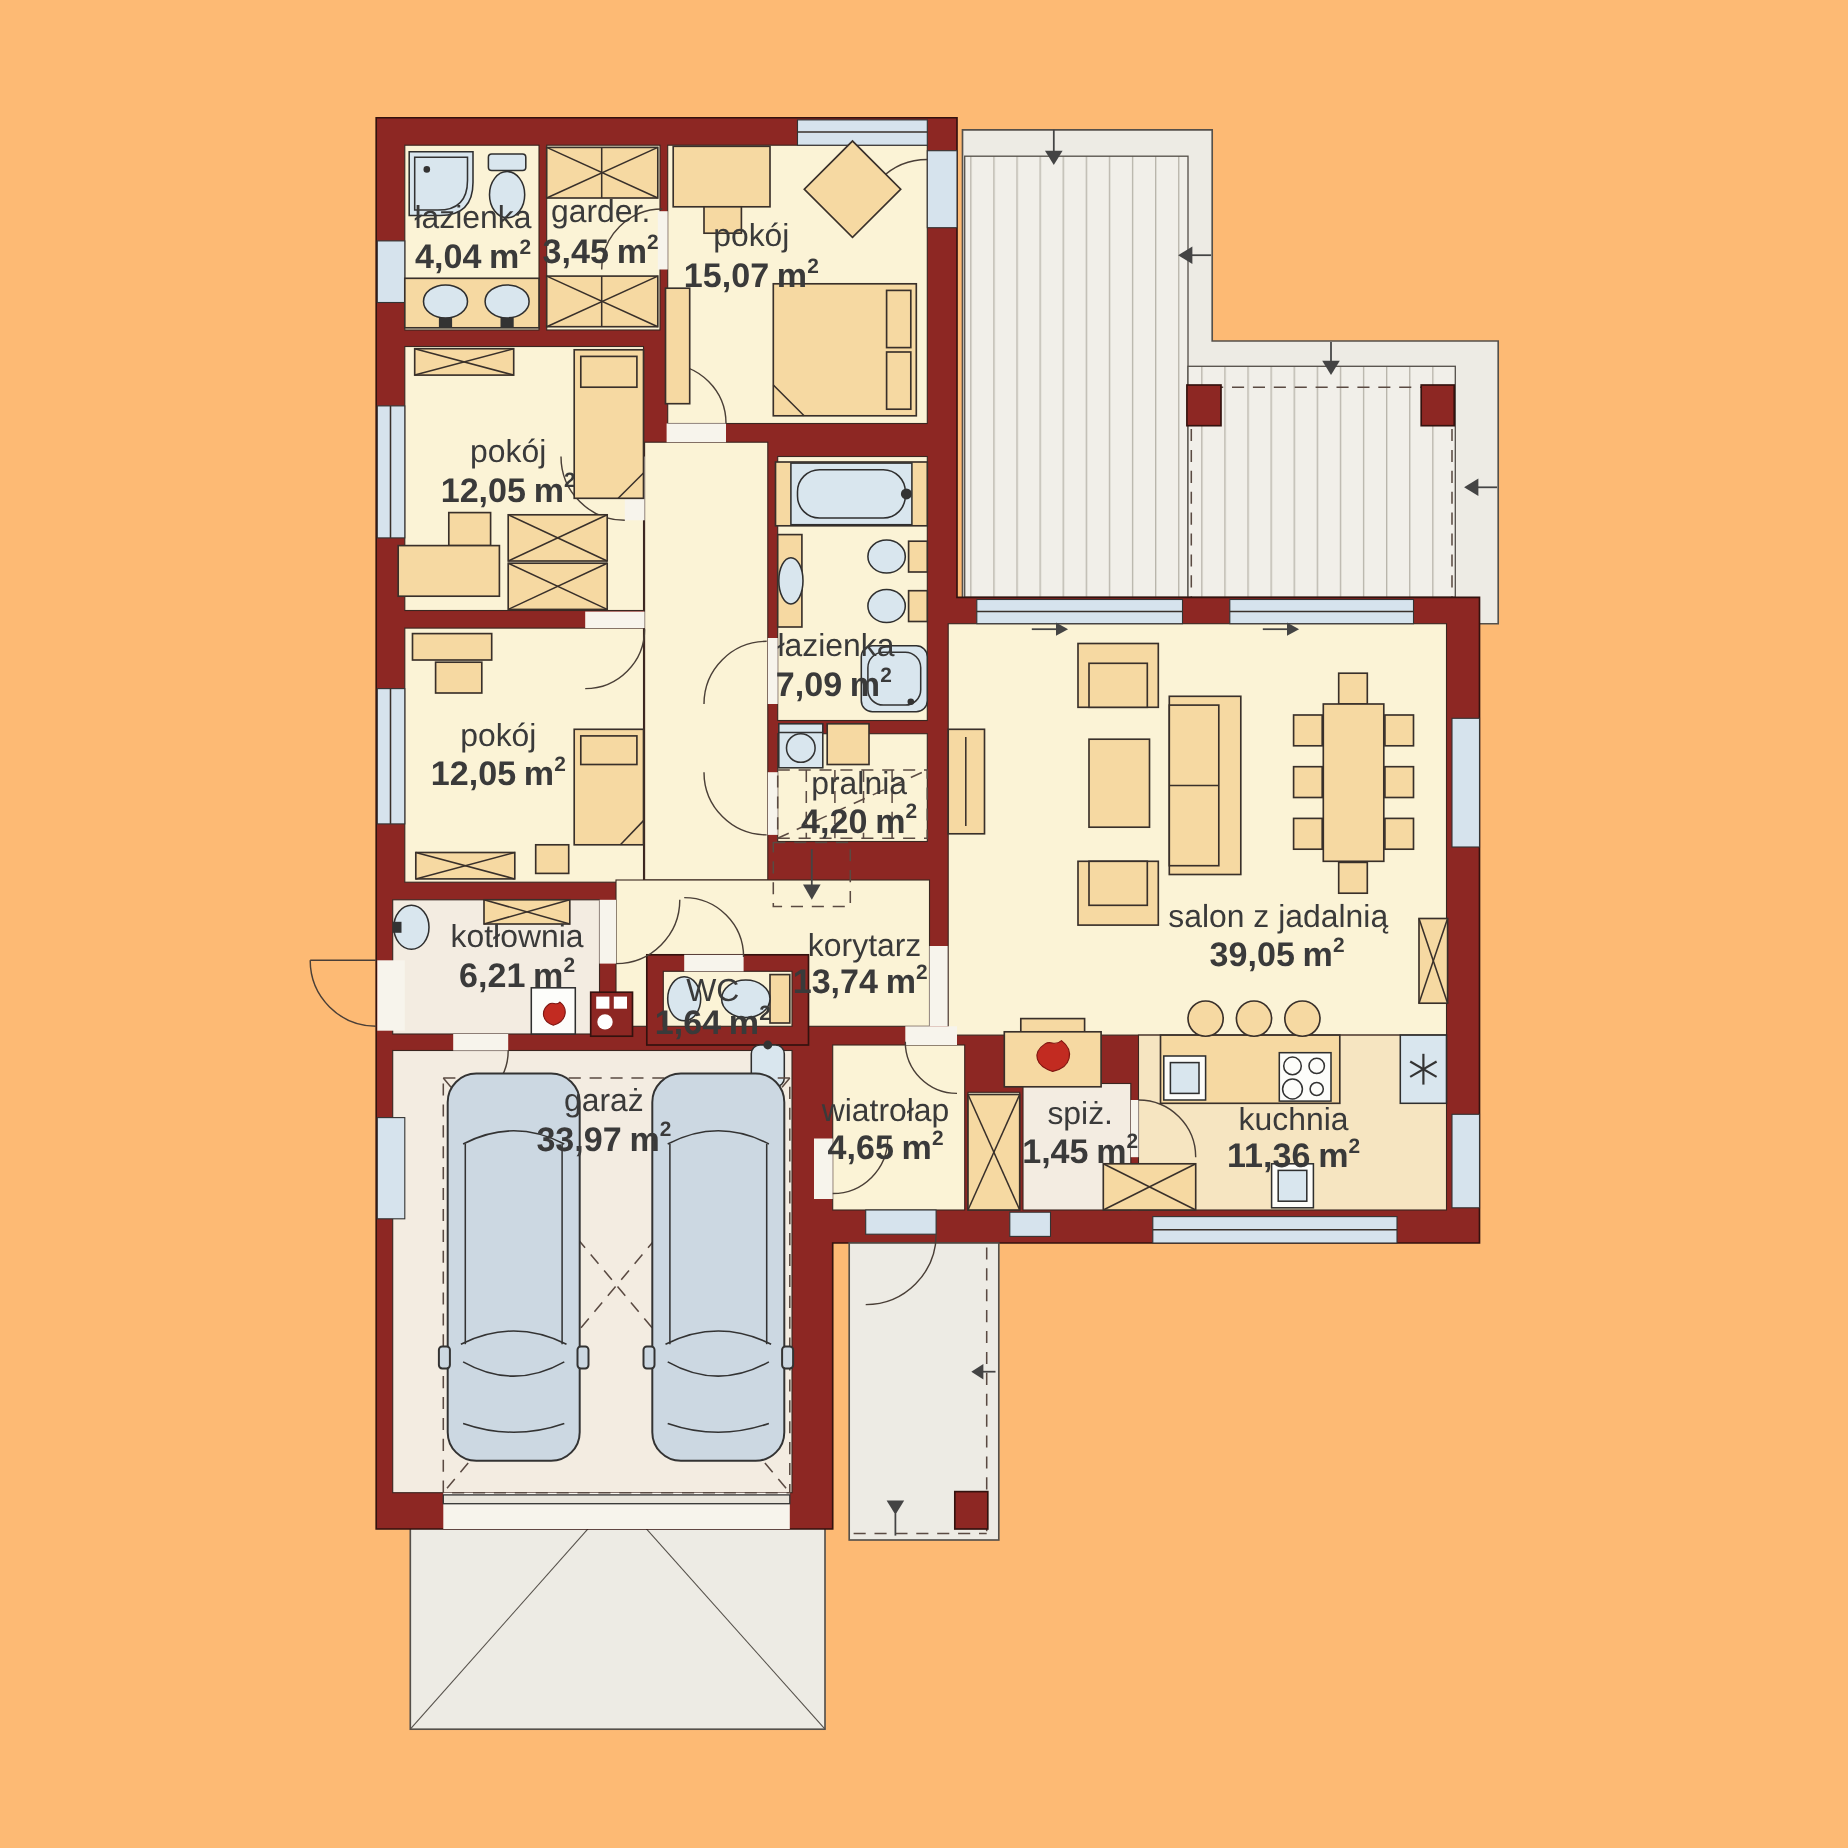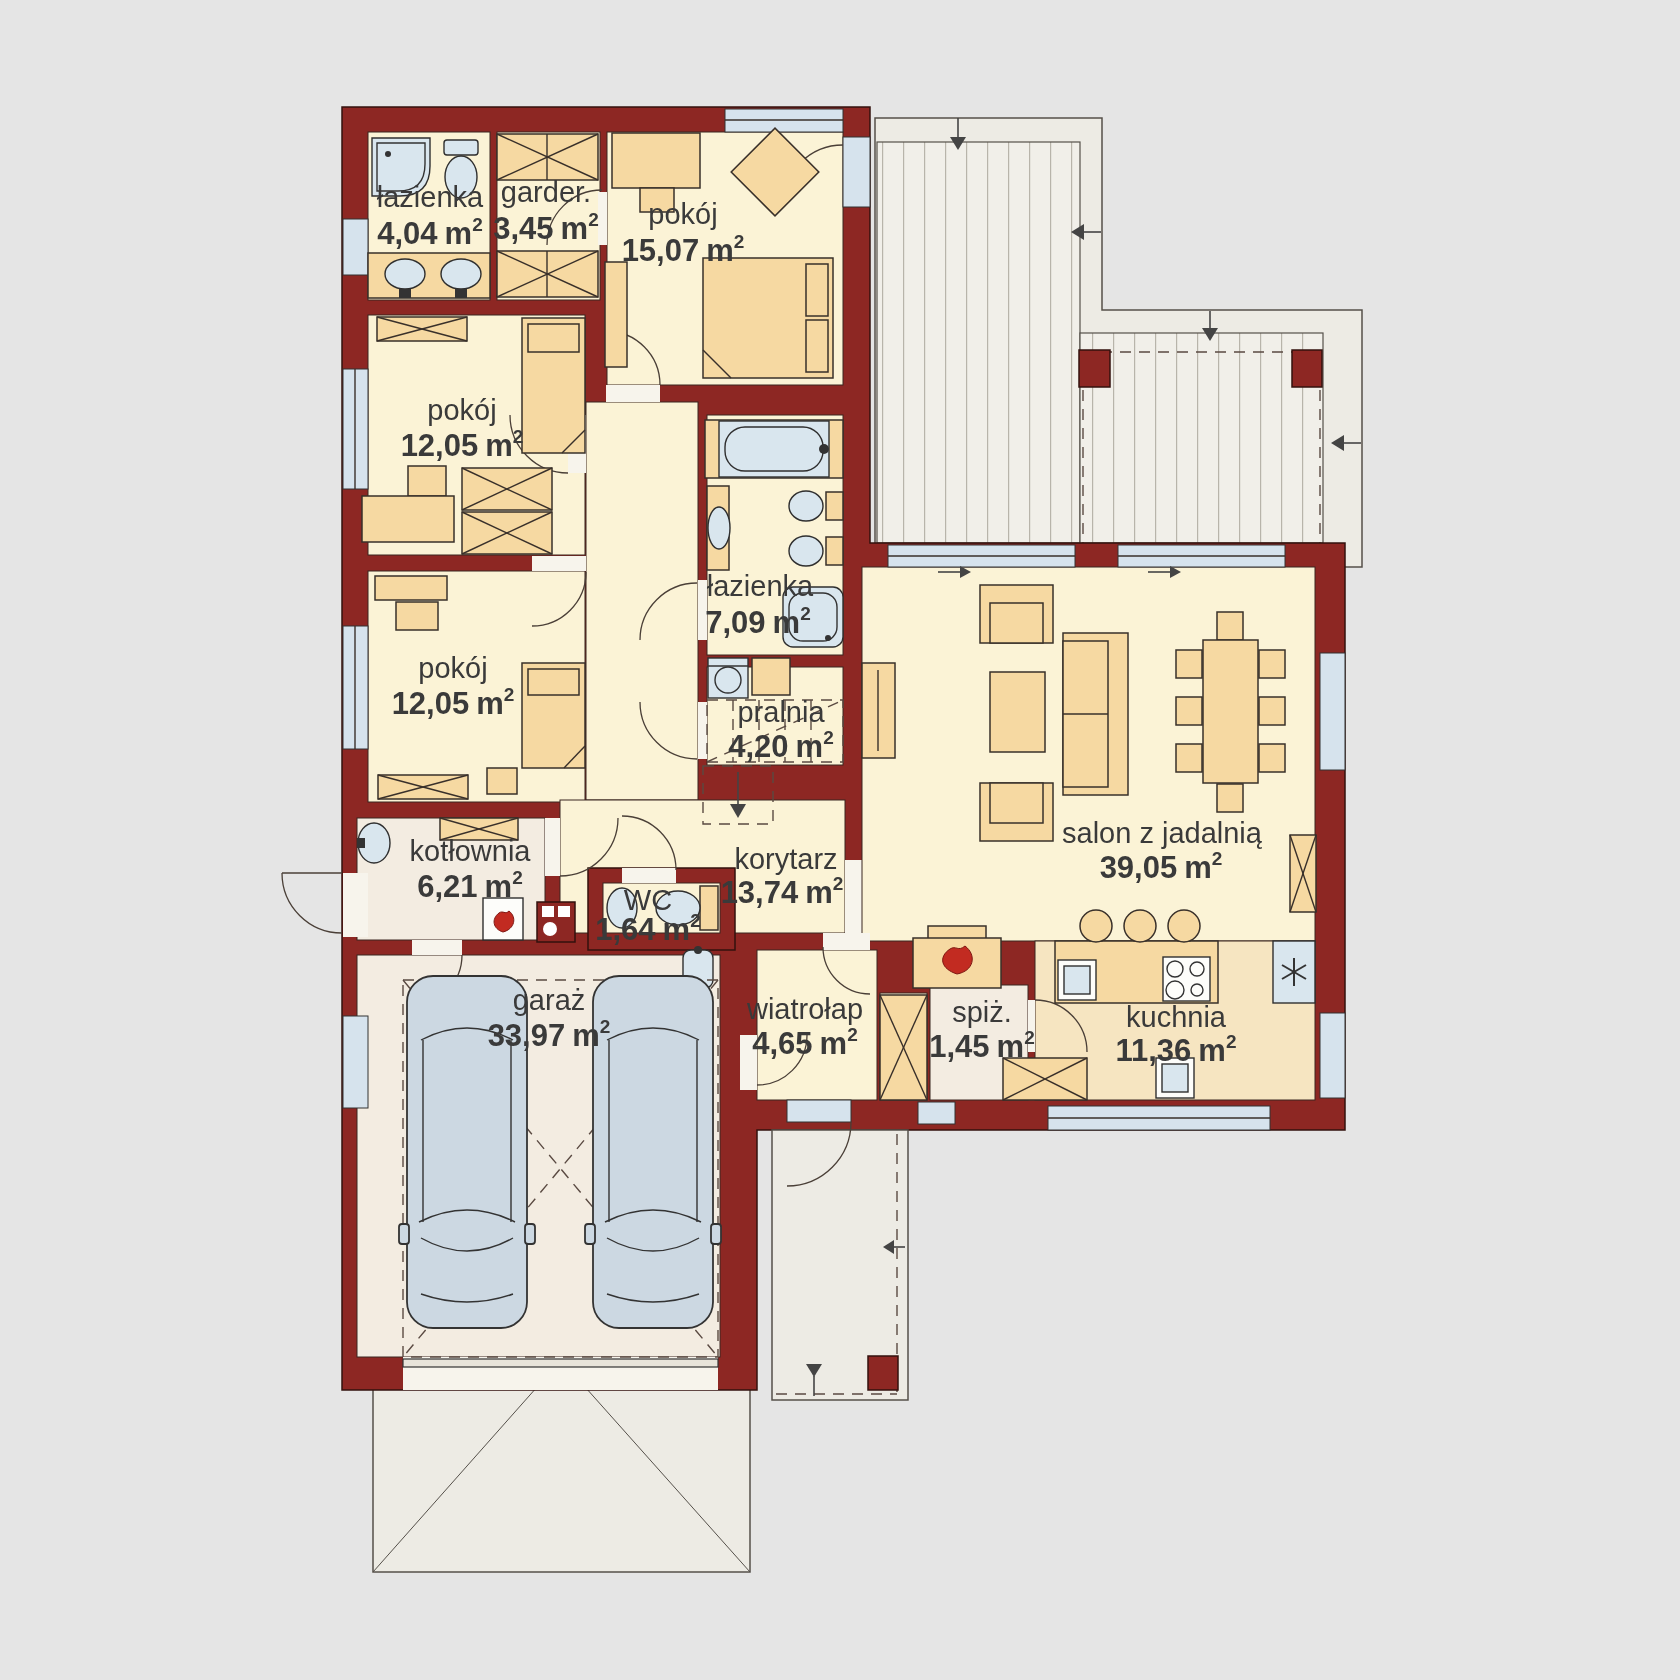--- a/index.html
+++ b/index.html
@@ -1,16 +1,16 @@
 <!DOCTYPE html>
 <html><head>
 <meta charset="utf-8">
 <style>
   html,body{margin:0;padding:0;background:#ffffff;}
-  #stage{position:relative;width:1680px;height:1680px;background:#e5e5e5;overflow:hidden;
+  #stage{position:relative;width:1680px;height:1680px;background:#fdba74;overflow:hidden;
          font-family:"Liberation Sans", sans-serif;}
   svg{position:absolute;left:0;top:0;}
   .w   {fill:#8d2723;stroke:#33120e;stroke-width:1.5;}
   .fl  {fill:#fbf3d6;stroke:#3a2620;stroke-width:1;}
   .te  {fill:#f3ece1;stroke:#3a2620;stroke-width:1;}
   .kf  {fill:#f6e5c1;stroke:#3a2620;stroke-width:1;}
   .fu  {fill:#f6d9a2;stroke:#39302a;stroke-width:1.5;}
   .fx  {fill:#d9e6ee;stroke:#2f2f2f;stroke-width:1.4;}
   .wh  {fill:#fdfdfa;stroke:#2f2f2f;stroke-width:1.4;}
   .win {fill:#d6e3ed;stroke:#333333;stroke-width:1;}

